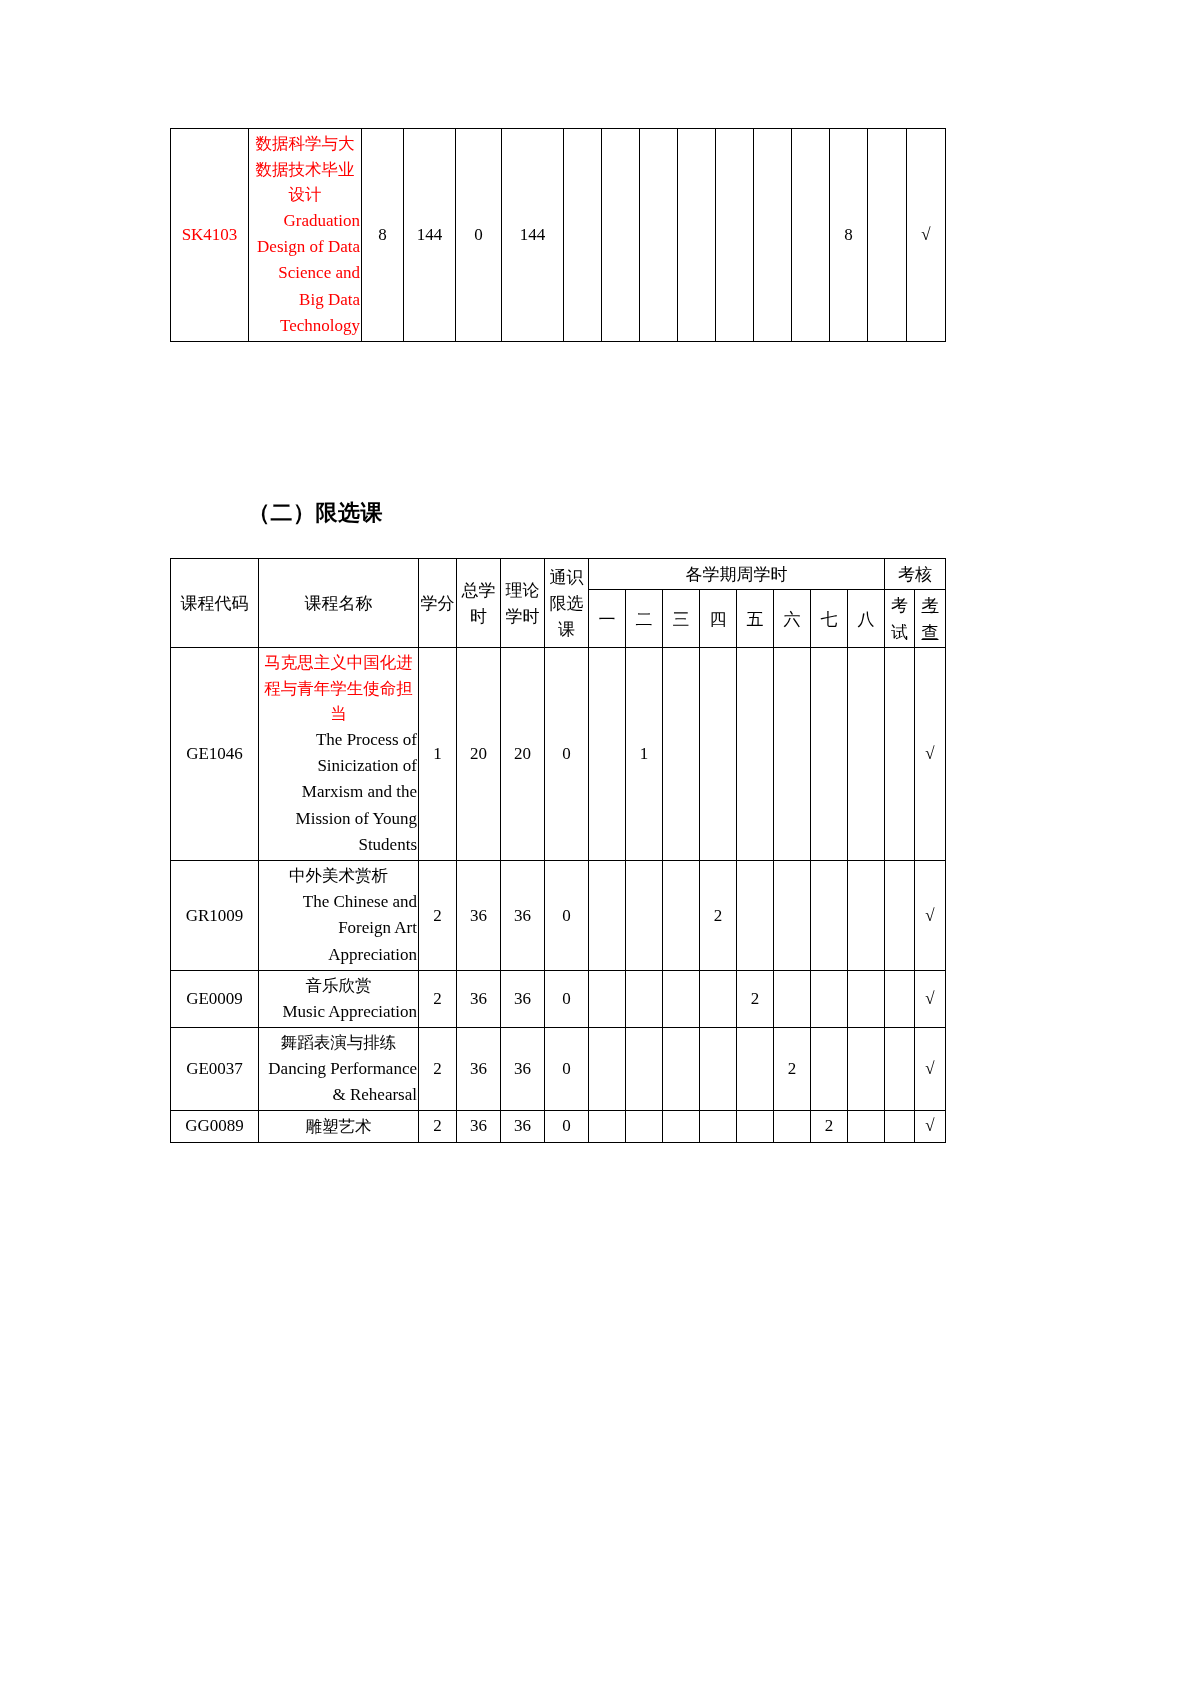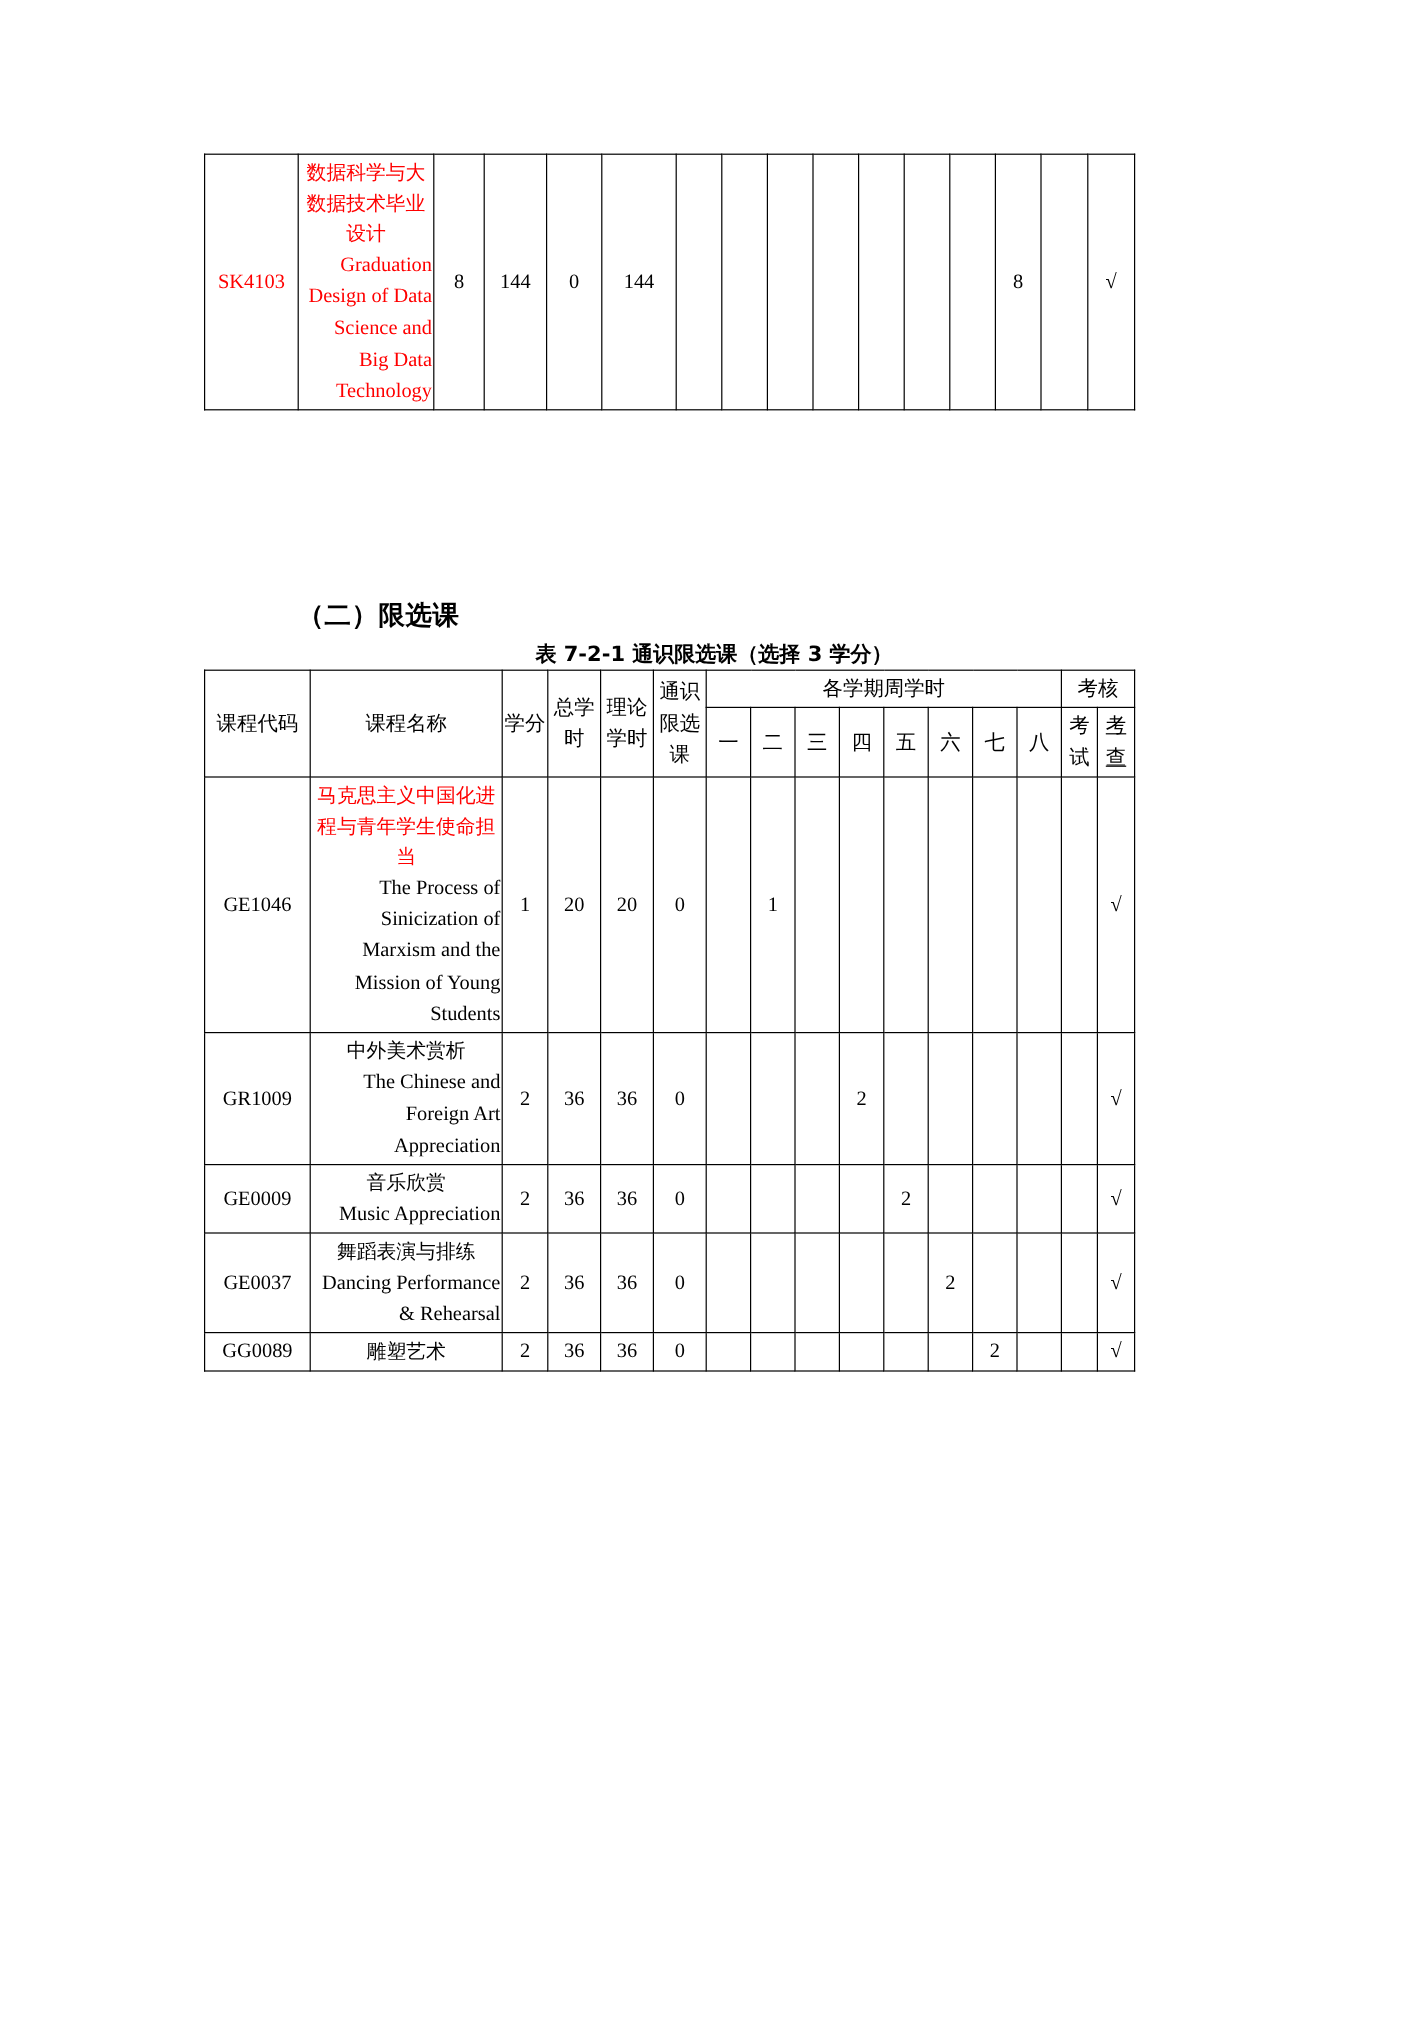--- a/index.html
+++ b/index.html
@@ -159,21 +159,20 @@
         <td></td>
         <td></td>
         <td>8</td>
         <td></td>
         <td class="check">√</td>
       </tr>
     </tbody>
   </table>
 
   <div class="section-heading">（二）限选课</div>
-  <div class="table-caption">表 7-2-1 通识限选课（选择 3 学分）</div>
 
   <table class="doc" id="table-elective">
     <colgroup>
       <col style="width:88px">
       <col style="width:160px">
       <col style="width:38px">
       <col style="width:44px">
       <col style="width:44px">
       <col style="width:44px">
       <col style="width:37px">

